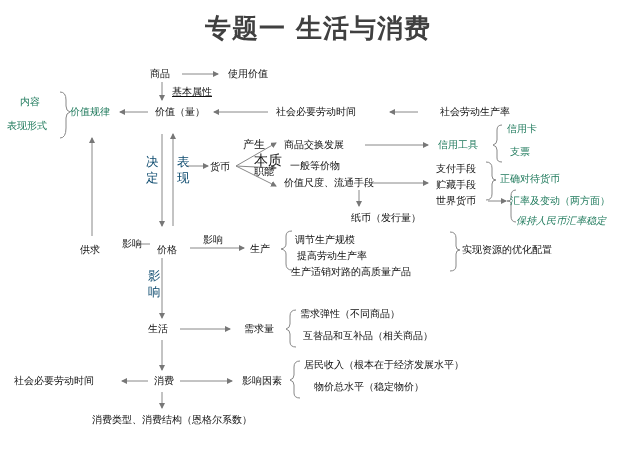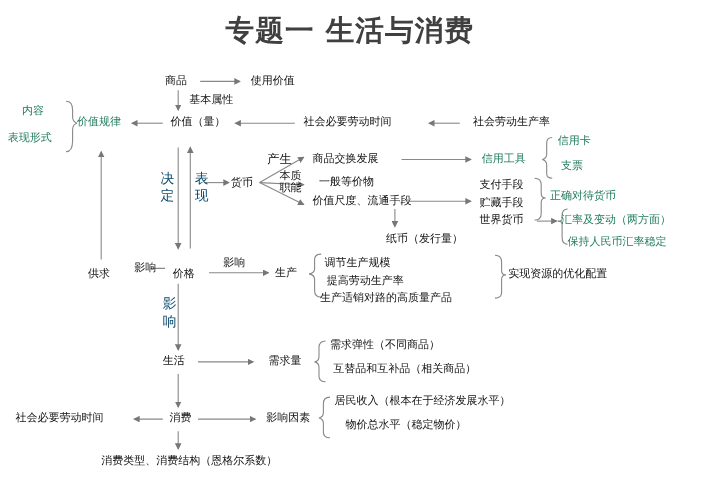--- a/index.html
+++ b/index.html
@@ -84,54 +84,54 @@
     <line x1="180" y1="381" x2="232" y2="381" marker-end="url(#ah)"></line>
 
     <path d="M300,361 Q294,361 294,367 L294,375 Q294,379 290,380 Q294,381 294,385 L294,393 Q294,398 300,398"></path>
 
     <line x1="162" y1="392" x2="162" y2="408" marker-end="url(#ah)"></line>
   </g>
 </svg>
 
 <div class="t" style="left:150px;top:67px;">商品</div>
 <div class="t" style="left:228px;top:67px;">使用价值</div>
-<div class="t" style="left:172px;top:85px;">基本属性</div>
+<div class="t" style="left:172px;top:85px;text-decoration:underline;">基本属性</div>
 
 <div class="t g" style="left:20px;top:95px;">内容</div>
 <div class="t g" style="left:7px;top:119px;">表现形式</div>
 <div class="t g" style="left:70px;top:105px;">价值规律</div>
 
 <div class="t" style="left:155px;top:105px;">价值（量）</div>
 <div class="t" style="left:276px;top:105px;">社会必要劳动时间</div>
-<div class="t" style="left:430px;top:105px;">社会劳动生产率</div>
+<div class="t" style="left:440px;top:105px;">社会劳动生产率</div>
 
 <div class="vt" style="left:146px;top:154px;">决定</div>
 <div class="vt" style="left:177px;top:154px;">表现</div>
 
 <div class="t" style="left:210px;top:160px;">货币</div>
 <div class="t" style="left:243px;top:138px;font-size:11px;">产生</div>
-<div class="t" style="left:254px;top:155px;font-size:10px;line-height:11px;">本质</div>
+<div class="t" style="left:254px;top:155px;font-size:14px;line-height:11px;">本质</div>
 <div class="t" style="left:254px;top:166px;font-size:10px;line-height:11px;">职能</div>
 
 <div class="t" style="left:284px;top:138px;">商品交换发展</div>
 <div class="t" style="left:290px;top:159px;">一般等价物</div>
 <div class="t" style="left:284px;top:176px;">价值尺度、流通手段</div>
 <div class="t" style="left:351px;top:211px;">纸币（发行量）</div>
 
 <div class="t g" style="left:438px;top:138px;">信用工具</div>
 <div class="t g" style="left:507px;top:122px;">信用卡</div>
 <div class="t g" style="left:510px;top:145px;">支票</div>
 
 <div class="t" style="left:436px;top:162px;">支付手段</div>
 <div class="t" style="left:436px;top:178px;">贮藏手段</div>
 <div class="t" style="left:436px;top:194px;">世界货币</div>
 
 <div class="t g" style="left:500px;top:172px;">正确对待货币</div>
 <div class="t g" style="left:510px;top:194px;">汇率及变动（两方面）</div>
-<div class="t g" style="left:516px;top:214px;">保持人民币汇率稳定</div>
+<div class="t g" style="left:516px;top:214px;font-style:italic;">保持人民币汇率稳定</div>
 
 <div class="t" style="left:80px;top:243px;">供求</div>
 <div class="t" style="left:122px;top:237px;">影响</div>
 <div class="t" style="left:157px;top:243px;">价格</div>
 <div class="t" style="left:203px;top:233px;">影响</div>
 <div class="t" style="left:250px;top:242px;">生产</div>
 <div class="t" style="left:295px;top:233px;">调节生产规模</div>
 <div class="t" style="left:297px;top:249px;">提高劳动生产率</div>
 <div class="t" style="left:291px;top:265px;">生产适销对路的高质量产品</div>
 <div class="t" style="left:462px;top:243px;">实现资源的优化配置</div>

